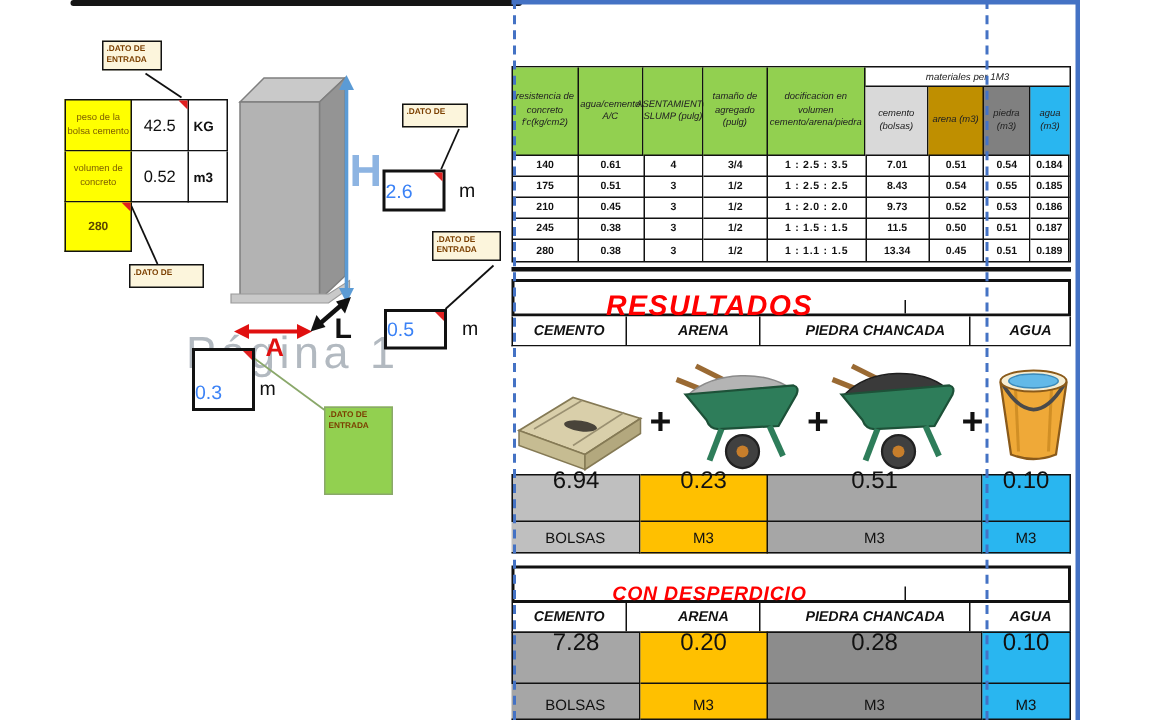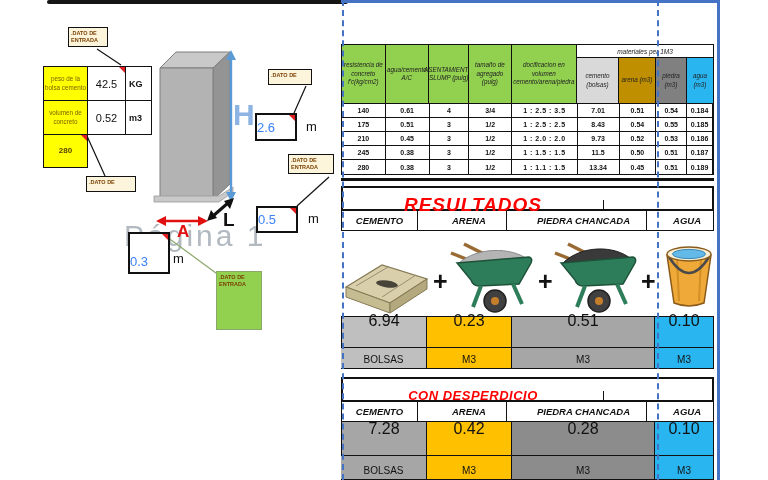--- a/index.html
+++ b/index.html
@@ -356,21 +356,21 @@
 
     <div class="res-headers rh-cd">
       <div class="rh w1">CEMENTO</div>
       <div class="rh w2">ARENA</div>
       <div class="rh w3">PIEDRA CHANCADA</div>
       <div class="rh w4">AGUA</div>
     </div>
 
     <div class="res-grid rg-cd">
       <div class="rcell val w1 bg-g-mid">7.28</div>
-      <div class="rcell val w2 bg-amber">0.42</div>
+      <div class="rcell val w2 bg-amber">0.20</div>
       <div class="rcell val w3 bg-g-dark">0.28</div>
       <div class="rcell val w4 bg-blue">0.10</div>
       <div class="rcell unit w1 bg-g-mid">BOLSAS</div>
       <div class="rcell unit w2 bg-amber">M3</div>
       <div class="rcell unit w3 bg-g-dark">M3</div>
       <div class="rcell unit w4 bg-blue">M3</div>
     </div>
   </div>
 
   <div class="blue-top"></div>

